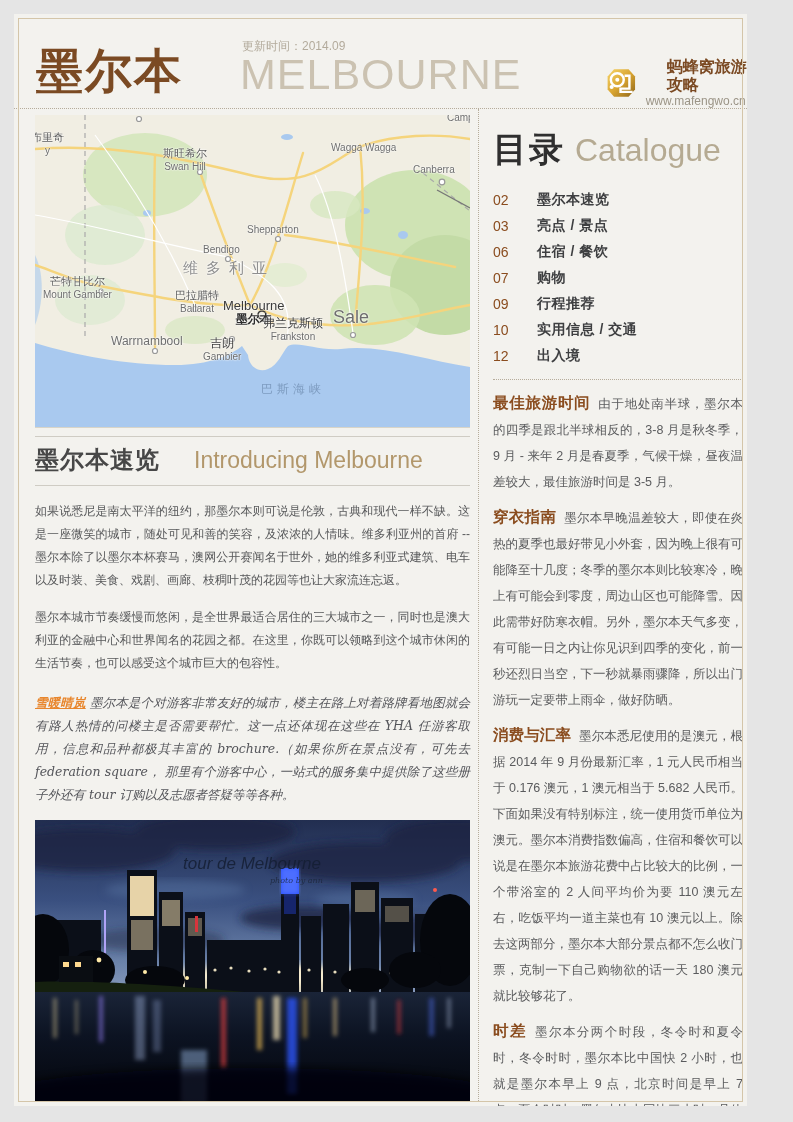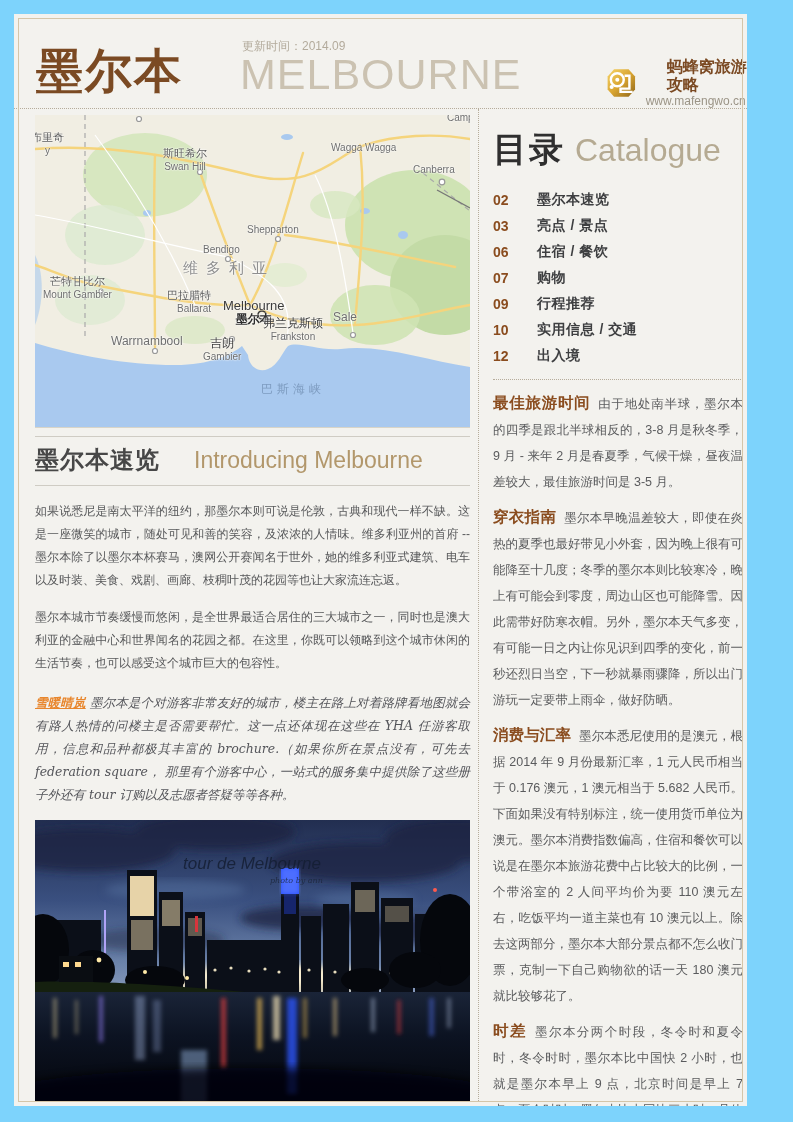--- a/index.html
+++ b/index.html
@@ -1,18 +1,18 @@
 <!DOCTYPE html>
 <html><head>
 <meta charset="utf-8">
 <style>
   html,body{margin:0;padding:0;}
   body{width:793px;height:1122px;position:relative;font-family:"Liberation Sans",sans-serif;
        -webkit-font-smoothing:antialiased;}
-  .frame{position:absolute;inset:0;background:#7dd3fc;}
+  .frame{position:absolute;inset:0;background:#e5e5e5;}
   .content{position:absolute;left:14px;top:14px;width:733px;height:1092px;background:#f3f2ee;overflow:hidden;}
   .inner-border{position:absolute;inset:4px;border:1px solid #d4c5a9;pointer-events:none;}
 
   
   .header{position:absolute;left:0;top:0;width:733px;height:94px;border-bottom:1px dotted #b6ac9b;}
   .title-zh{position:absolute;left:22px;top:26px;font-size:47px;font-weight:bold;color:#7b4a23;letter-spacing:2px;}
   .update-time{position:absolute;left:228px;top:24px;font-size:12px;color:#b3ab9c;}
   .title-en{position:absolute;left:226px;top:36px;font-size:43px;color:#cbc2b1;letter-spacing:1px;}
   .logo{position:absolute;left:592px;top:44px;display:flex;align-items:center;}
   .logo-icon{width:38px;height:38px;margin-right:9px;}
@@ -52,21 +52,21 @@
              font-style:italic;font-size:17px;opacity:.85;}
   .watermark-sub{position:absolute;left:235px;top:56px;color:#1a2438;font-family:"DejaVu Serif",serif;
              font-style:italic;font-size:8px;opacity:.8;}
 
   
   .toc-head{margin:18px 0 8px 0;display:flex;align-items:baseline;}
   .toc-head-zh{font-size:34px;font-weight:bold;color:#2f2f2f;letter-spacing:2px;}
   .toc-head-en{font-size:32px;color:#b5aa92;margin-left:10px;}
   .toc-list{margin-top:14px;}
   .toc-item{display:flex;height:26px;align-items:center;cursor:pointer;}
-  .toc-page{width:44px;font-size:14px;font-weight:bold;color:#8a4c1e;}
+  .toc-page{width:44px;font-size:14px;font-weight:normal;color:#8a4c1e;}
   .toc-label{font-size:14px;font-weight:bold;color:#3e3f41;letter-spacing:.5px;}
   .dotted-h{border-top:1px dotted #b6ac9b;margin:10px 0;}
   .info{font-size:12.5px;line-height:26px;color:#5a5b5d;text-align:justify;margin:9px 0 0 0;}
   .info-title{font-size:15.5px;font-weight:bold;color:#8a4c1e;margin-right:8px;}
 </style>
 </head>
 <body>
 
 <div class="frame">
 <div class="content">
@@ -179,37 +179,37 @@
       <div class="mlabel" style="left:212px;top:108px;">
         <span class="en">Shepparton</span>
       </div>
       <div class="mlabel" style="left:168px;top:128px;">
         <span class="en">Bendigo</span>
       </div>
       <div class="mlabel mlabel-region" style="left:148px;top:146px;">维多利亚</div>
       <div class="mlabel" style="left:8px;top:160px;">
         <span>芒特甘比尔</span><br><span class="en">Mount Gambier</span>
       </div>
-      <div class="mlabel" style="left:132px;top:174px;text-align:right;">
+      <div class="mlabel" style="left:140px;top:174px;">
         <span>巴拉腊特</span><br><span class="en">Ballarat</span>
       </div>
       <div class="mlabel mlabel-city" style="left:188px;top:184px;">
         <span class="en">Melbourne</span><br><span>墨尔本</span>
       </div>
       <div class="mlabel" style="left:168px;top:222px;">
         <span style="font-size:12px;color:#3a3a3a;">吉朗</span><br><span class="en">Gambier</span>
       </div>
       <div class="mlabel" style="left:76px;top:220px;">
         <span class="en" style="font-size:12px;">Warrnambool</span>
       </div>
       <div class="mlabel" style="left:228px;top:202px;">
         <span style="font-size:12px;color:#3a3a3a;">弗兰克斯顿</span><br><span class="en">Frankston</span>
       </div>
       <div class="mlabel" style="left:298px;top:196px;">
-        <span class="en" style="font-size:12px;">Sale</span>
+        <span class="en" style="font-size:18px;">Sale</span>
       </div>
       <div class="mlabel mlabel-sea" style="left:226px;top:268px;">巴斯海峡</div>
     </div>
 
     <div class="sec-head">
       <span class="sec-head-zh">墨尔本速览</span>
       <span class="sec-head-en">Introducing Melbourne</span>
     </div>
 
     <p class="para">如果说悉尼是南太平洋的纽约，那墨尔本则可说是伦敦，古典和现代一样不缺。这是一座微笑的城市，随处可见和善的笑容，及浓浓的人情味。维多利亚州的首府 -- 墨尔本除了以墨尔本杯赛马，澳网公开赛闻名于世外，她的维多利亚式建筑、电车以及时装、美食、戏剧、画廊、枝稠叶茂的花园等也让大家流连忘返。</p>

